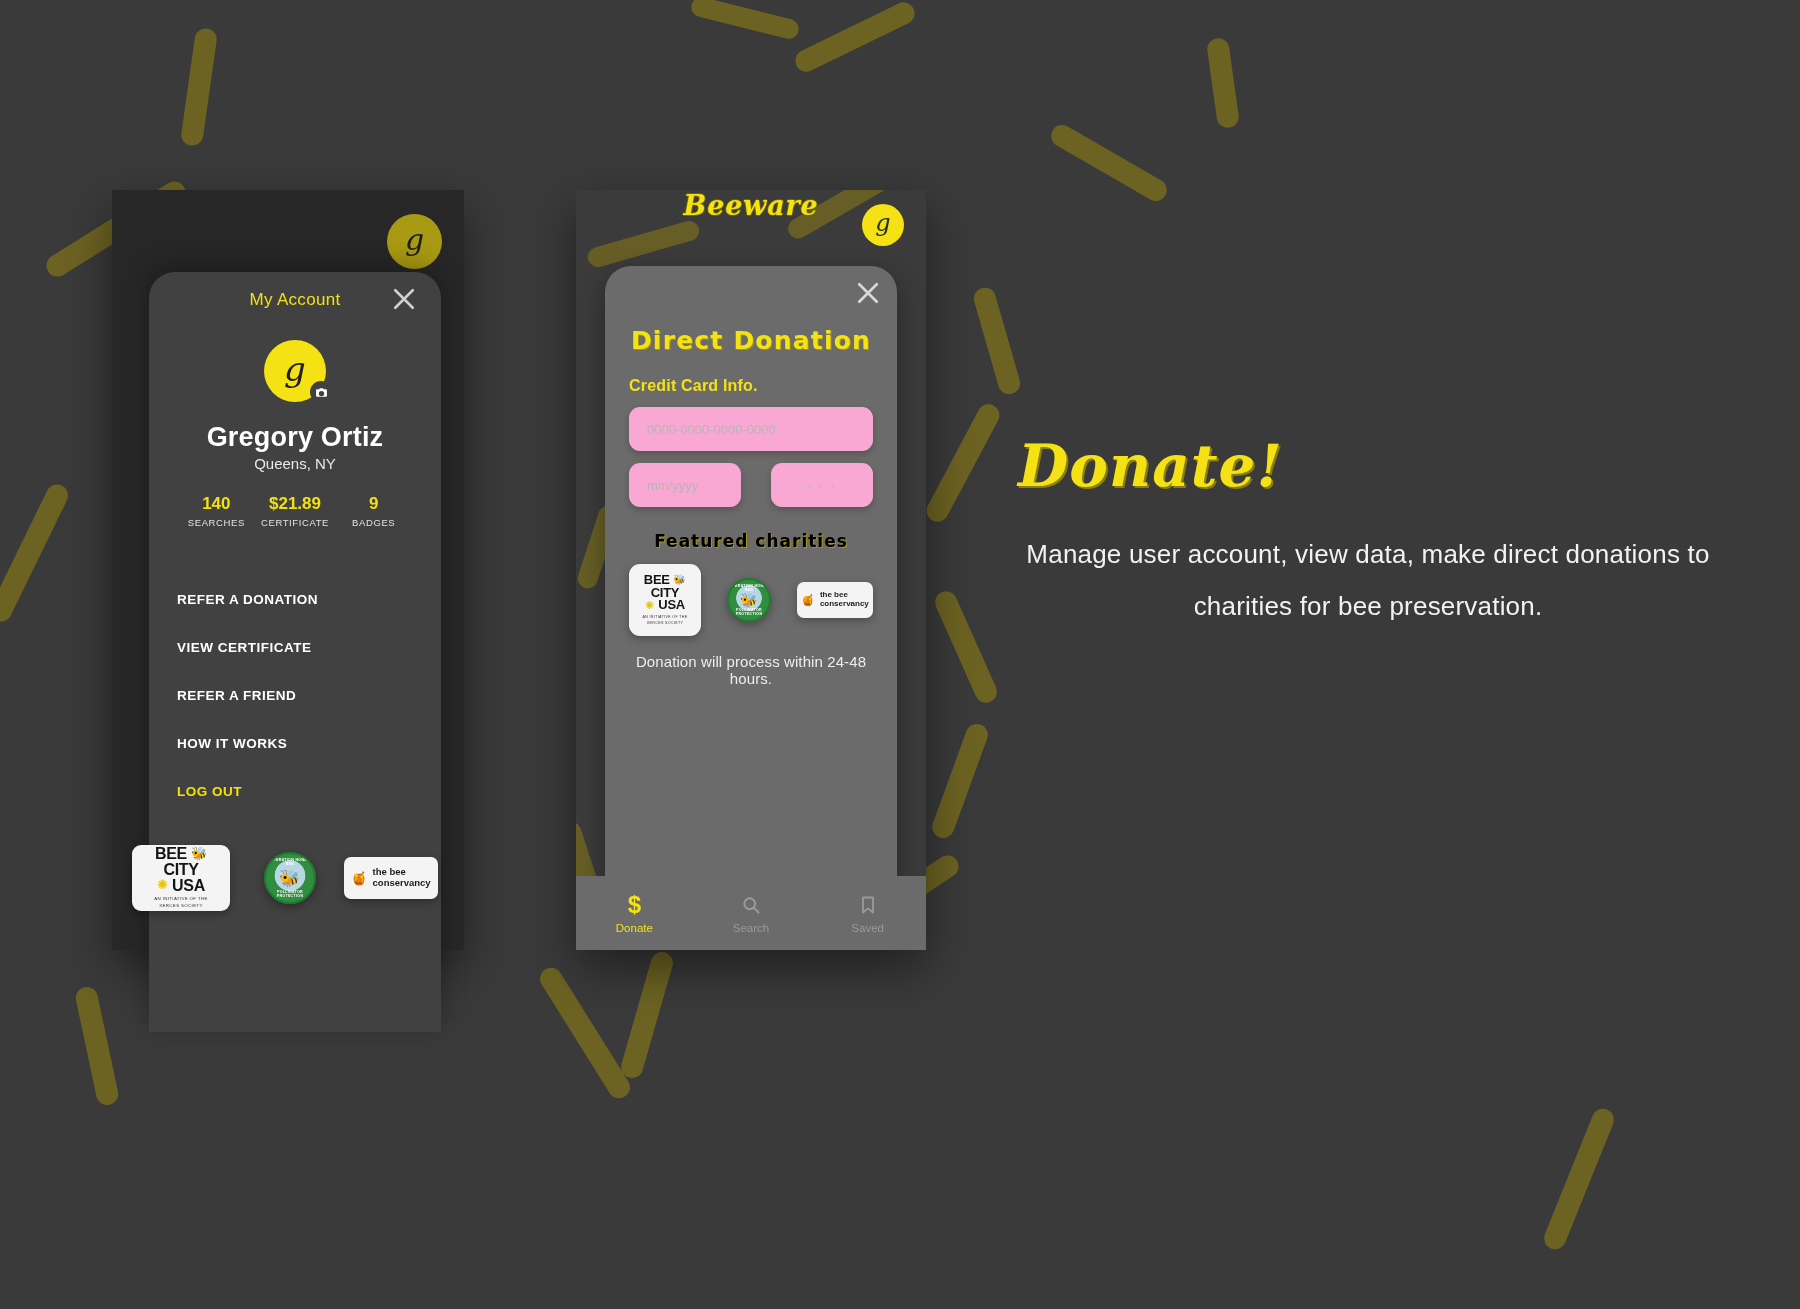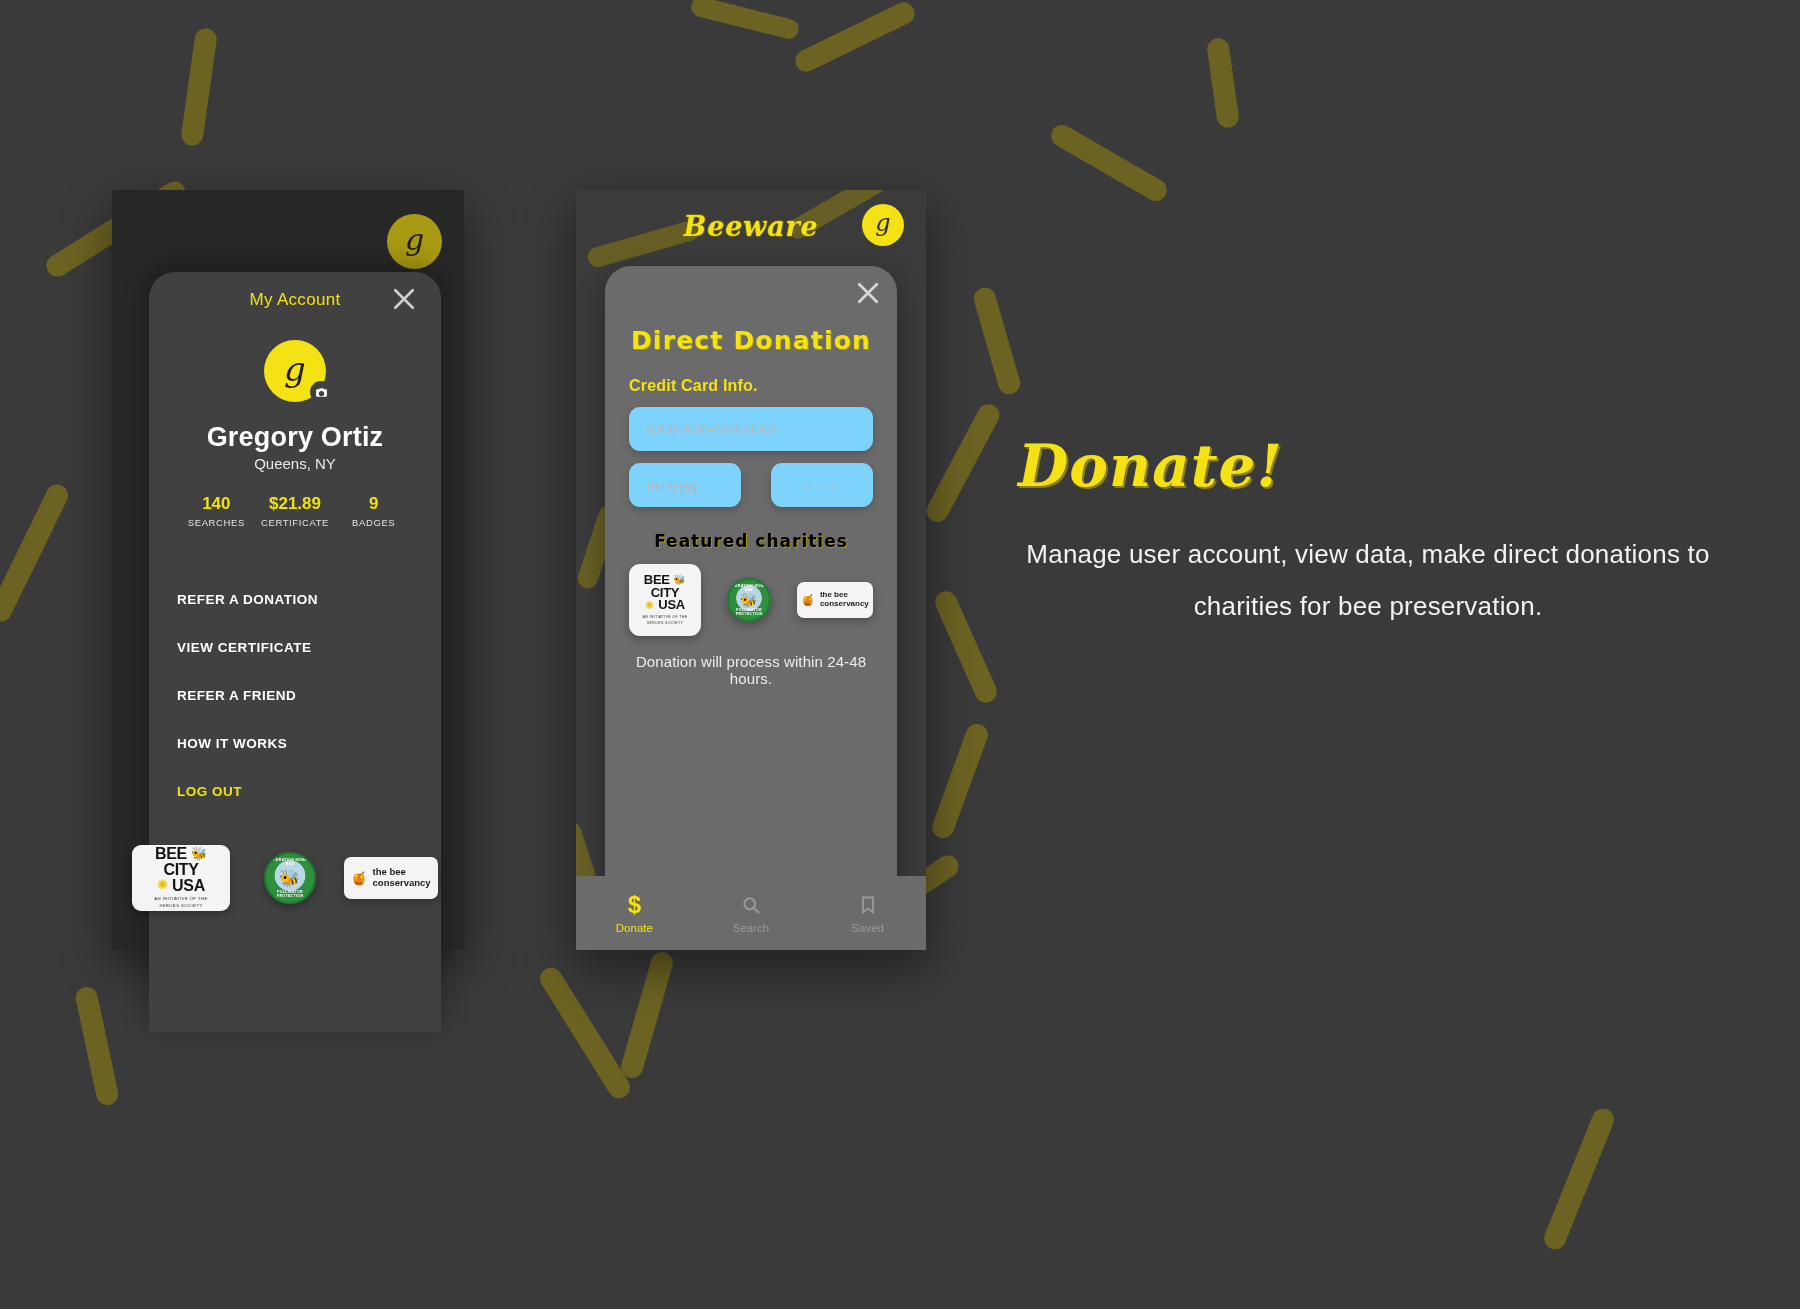--- a/index.html
+++ b/index.html
@@ -158,21 +158,21 @@
     width: 350px; height: 760px;
     background: #3b3b3b;
     box-shadow: 0 18px 46px rgba(0,0,0,.45);
     overflow: hidden;
   }
   #phone-donate .bg-dash {
     position: absolute; background: #8a7c14; opacity: .55; border-radius: 40px;
   }
   .app-head {
     position: relative; height: 72px;
-    display: flex; align-items: center; justify-content: center;
+    display: flex; justify-content: center;
   }
   .brand {
     font-family: "DejaVu Serif", serif;
     font-style: italic; font-weight: bold;
     font-size: 27px; color: #f4e215;
     letter-spacing: .8px;
     text-shadow: -1px 0 0 #6d6205, 1px 0 0 #6d6205, 0 1px 0 #6d6205, 0 -1px 0 #6d6205;
   }
   .brand-badge {
     position: absolute; right: 22px; top: 14px;
@@ -200,21 +200,21 @@
     font-weight: bold; font-size: 25px; color: #f4e215;
     letter-spacing: 1.2px;
     text-shadow: 1px 1px 0 #a79710;
   }
   .cc-label {
     margin-top: 22px; color: #f4e215; font-size: 16px; font-weight: bold;
     letter-spacing: .2px;
   }
   .field {
     margin-top: 12px; width: 100%; height: 44px;
-    background: #7dd3fc; border-radius: 11px; border: none;
+    background: #f9a8d4; border-radius: 11px; border: none;
     padding: 0 18px; font-size: 13px; color: #3a3a3a;
     font-family: "Liberation Sans", sans-serif;
     box-shadow: 0 3px 7px rgba(0,0,0,.22);
   }
   .field::placeholder { color: #b6b6b6; }
   .field-row { display: flex; gap: 14px; }
   .field.small { width: 46%; }
   .field.tiny { width: 42%; margin-left: auto; text-align: center; letter-spacing: 2px; }
   .field.wide { letter-spacing: .3px; font-size: 12px; }
 

